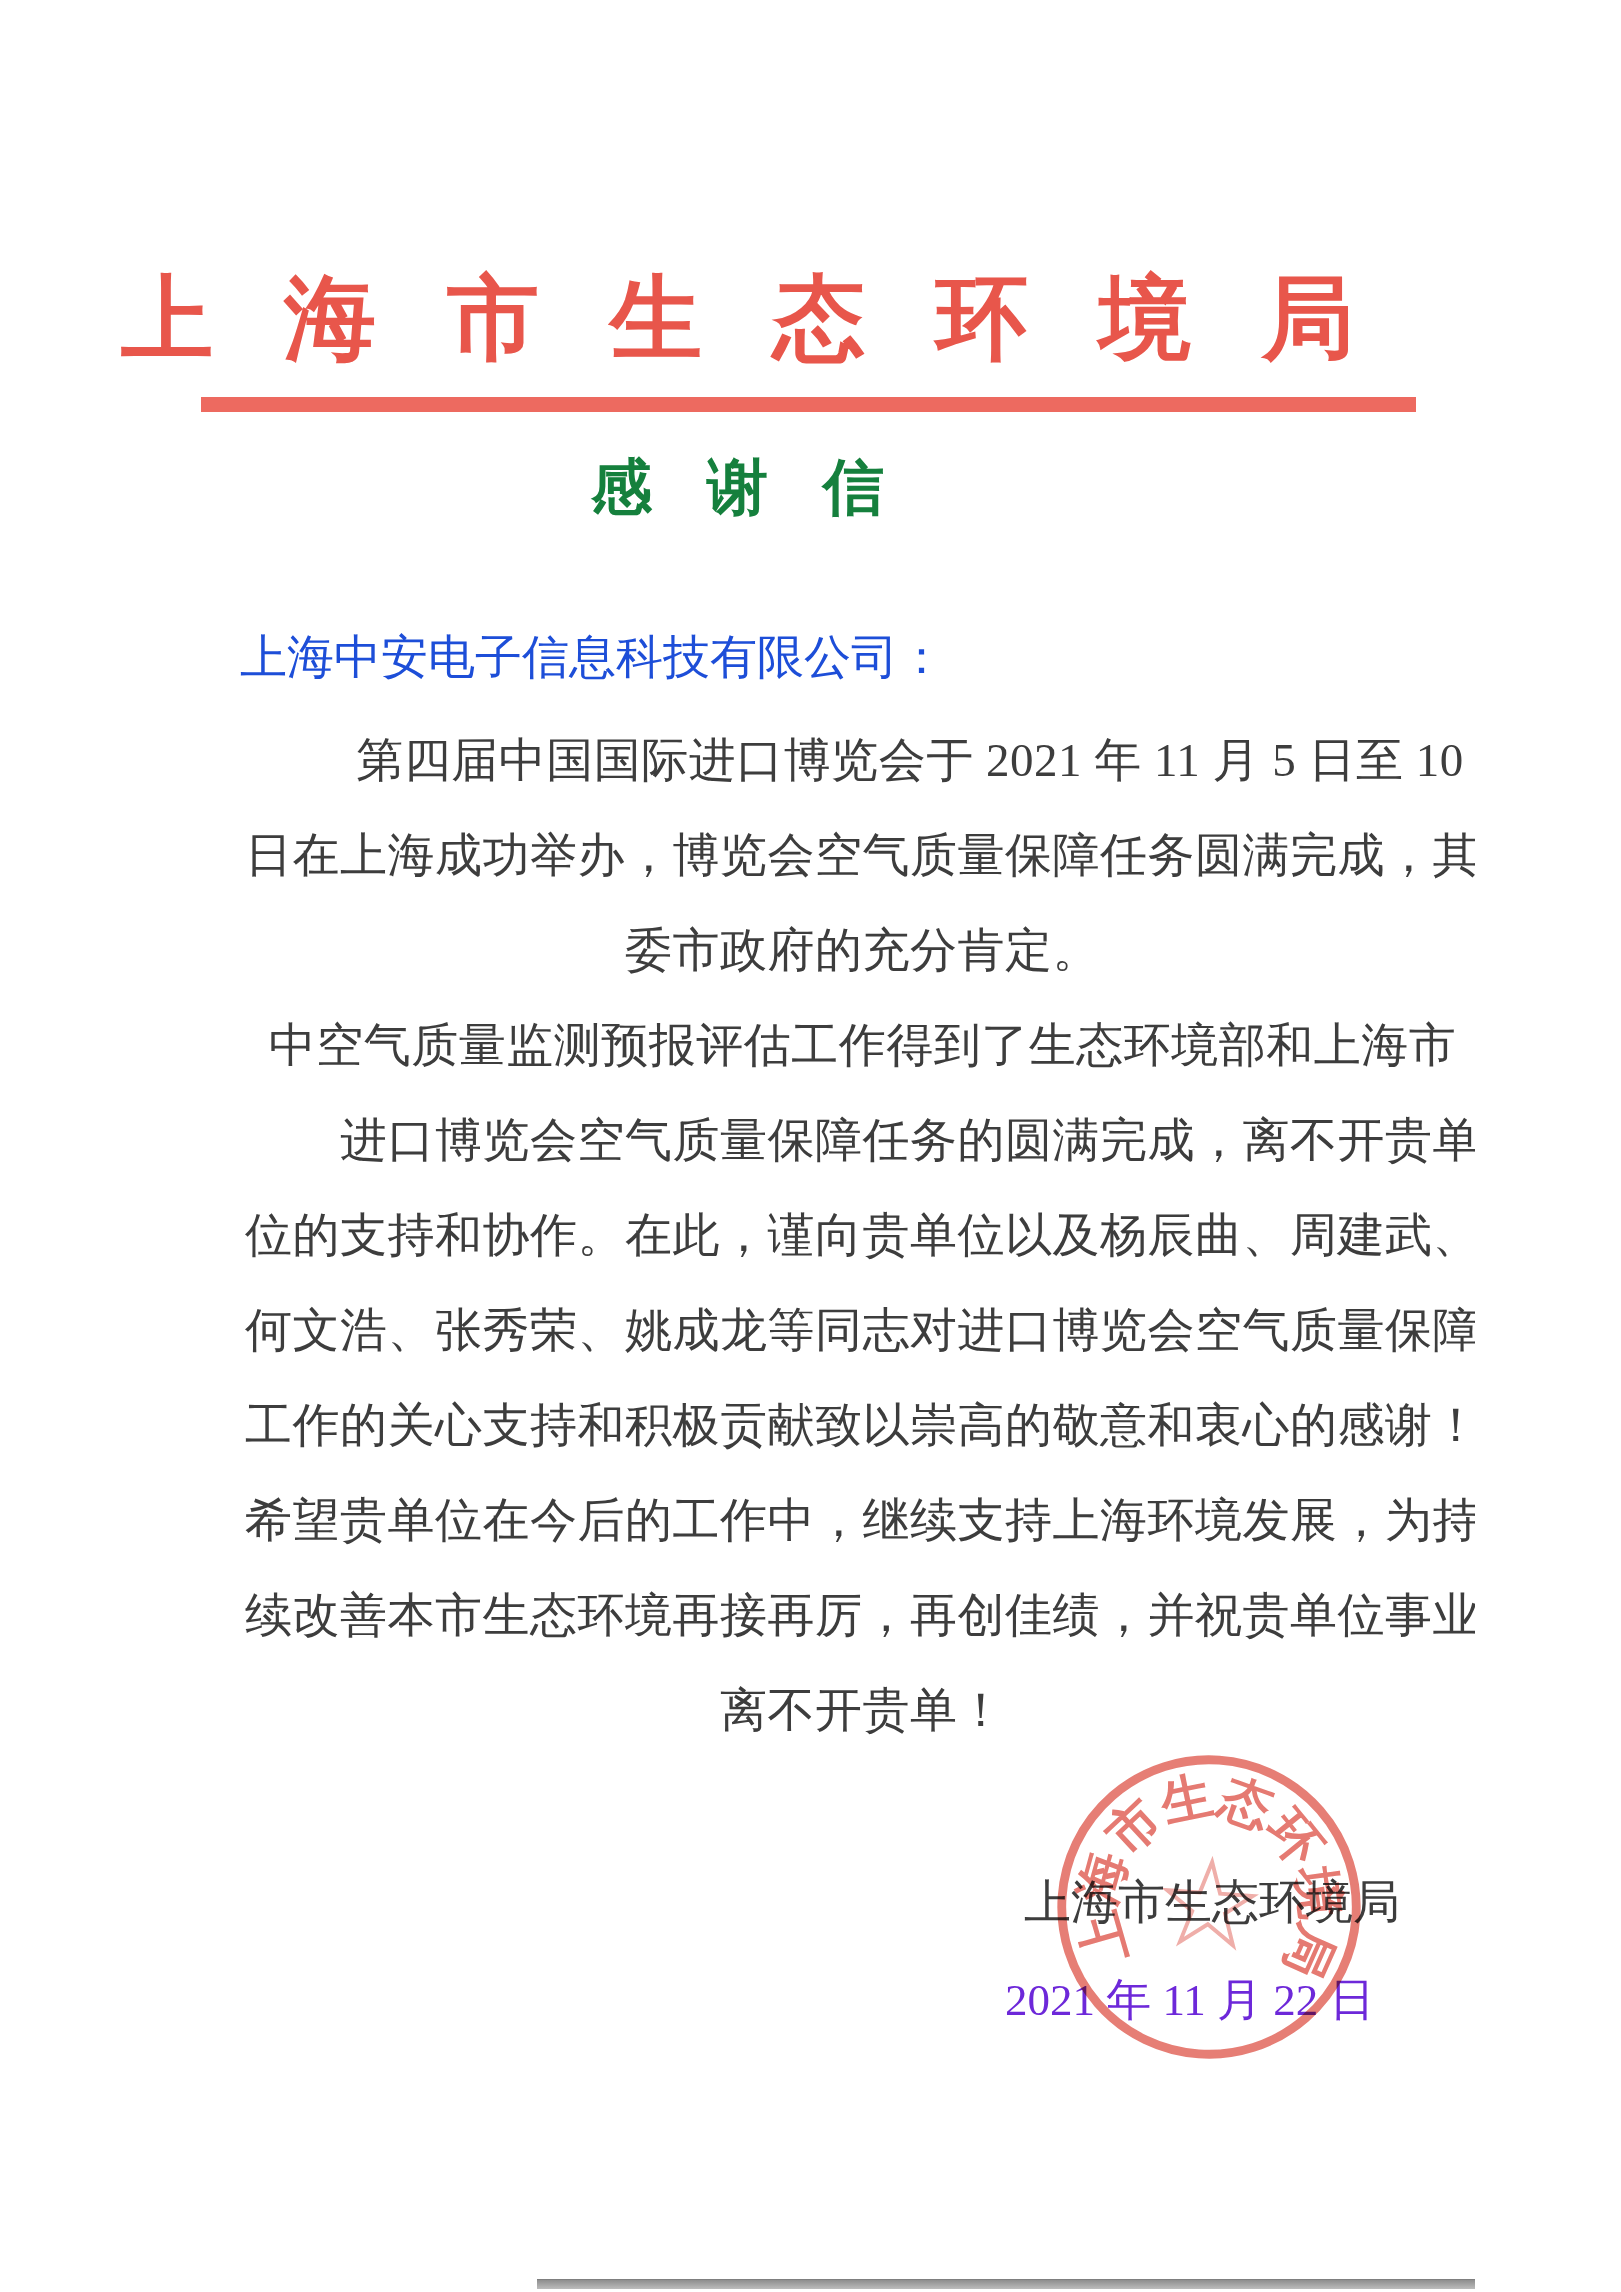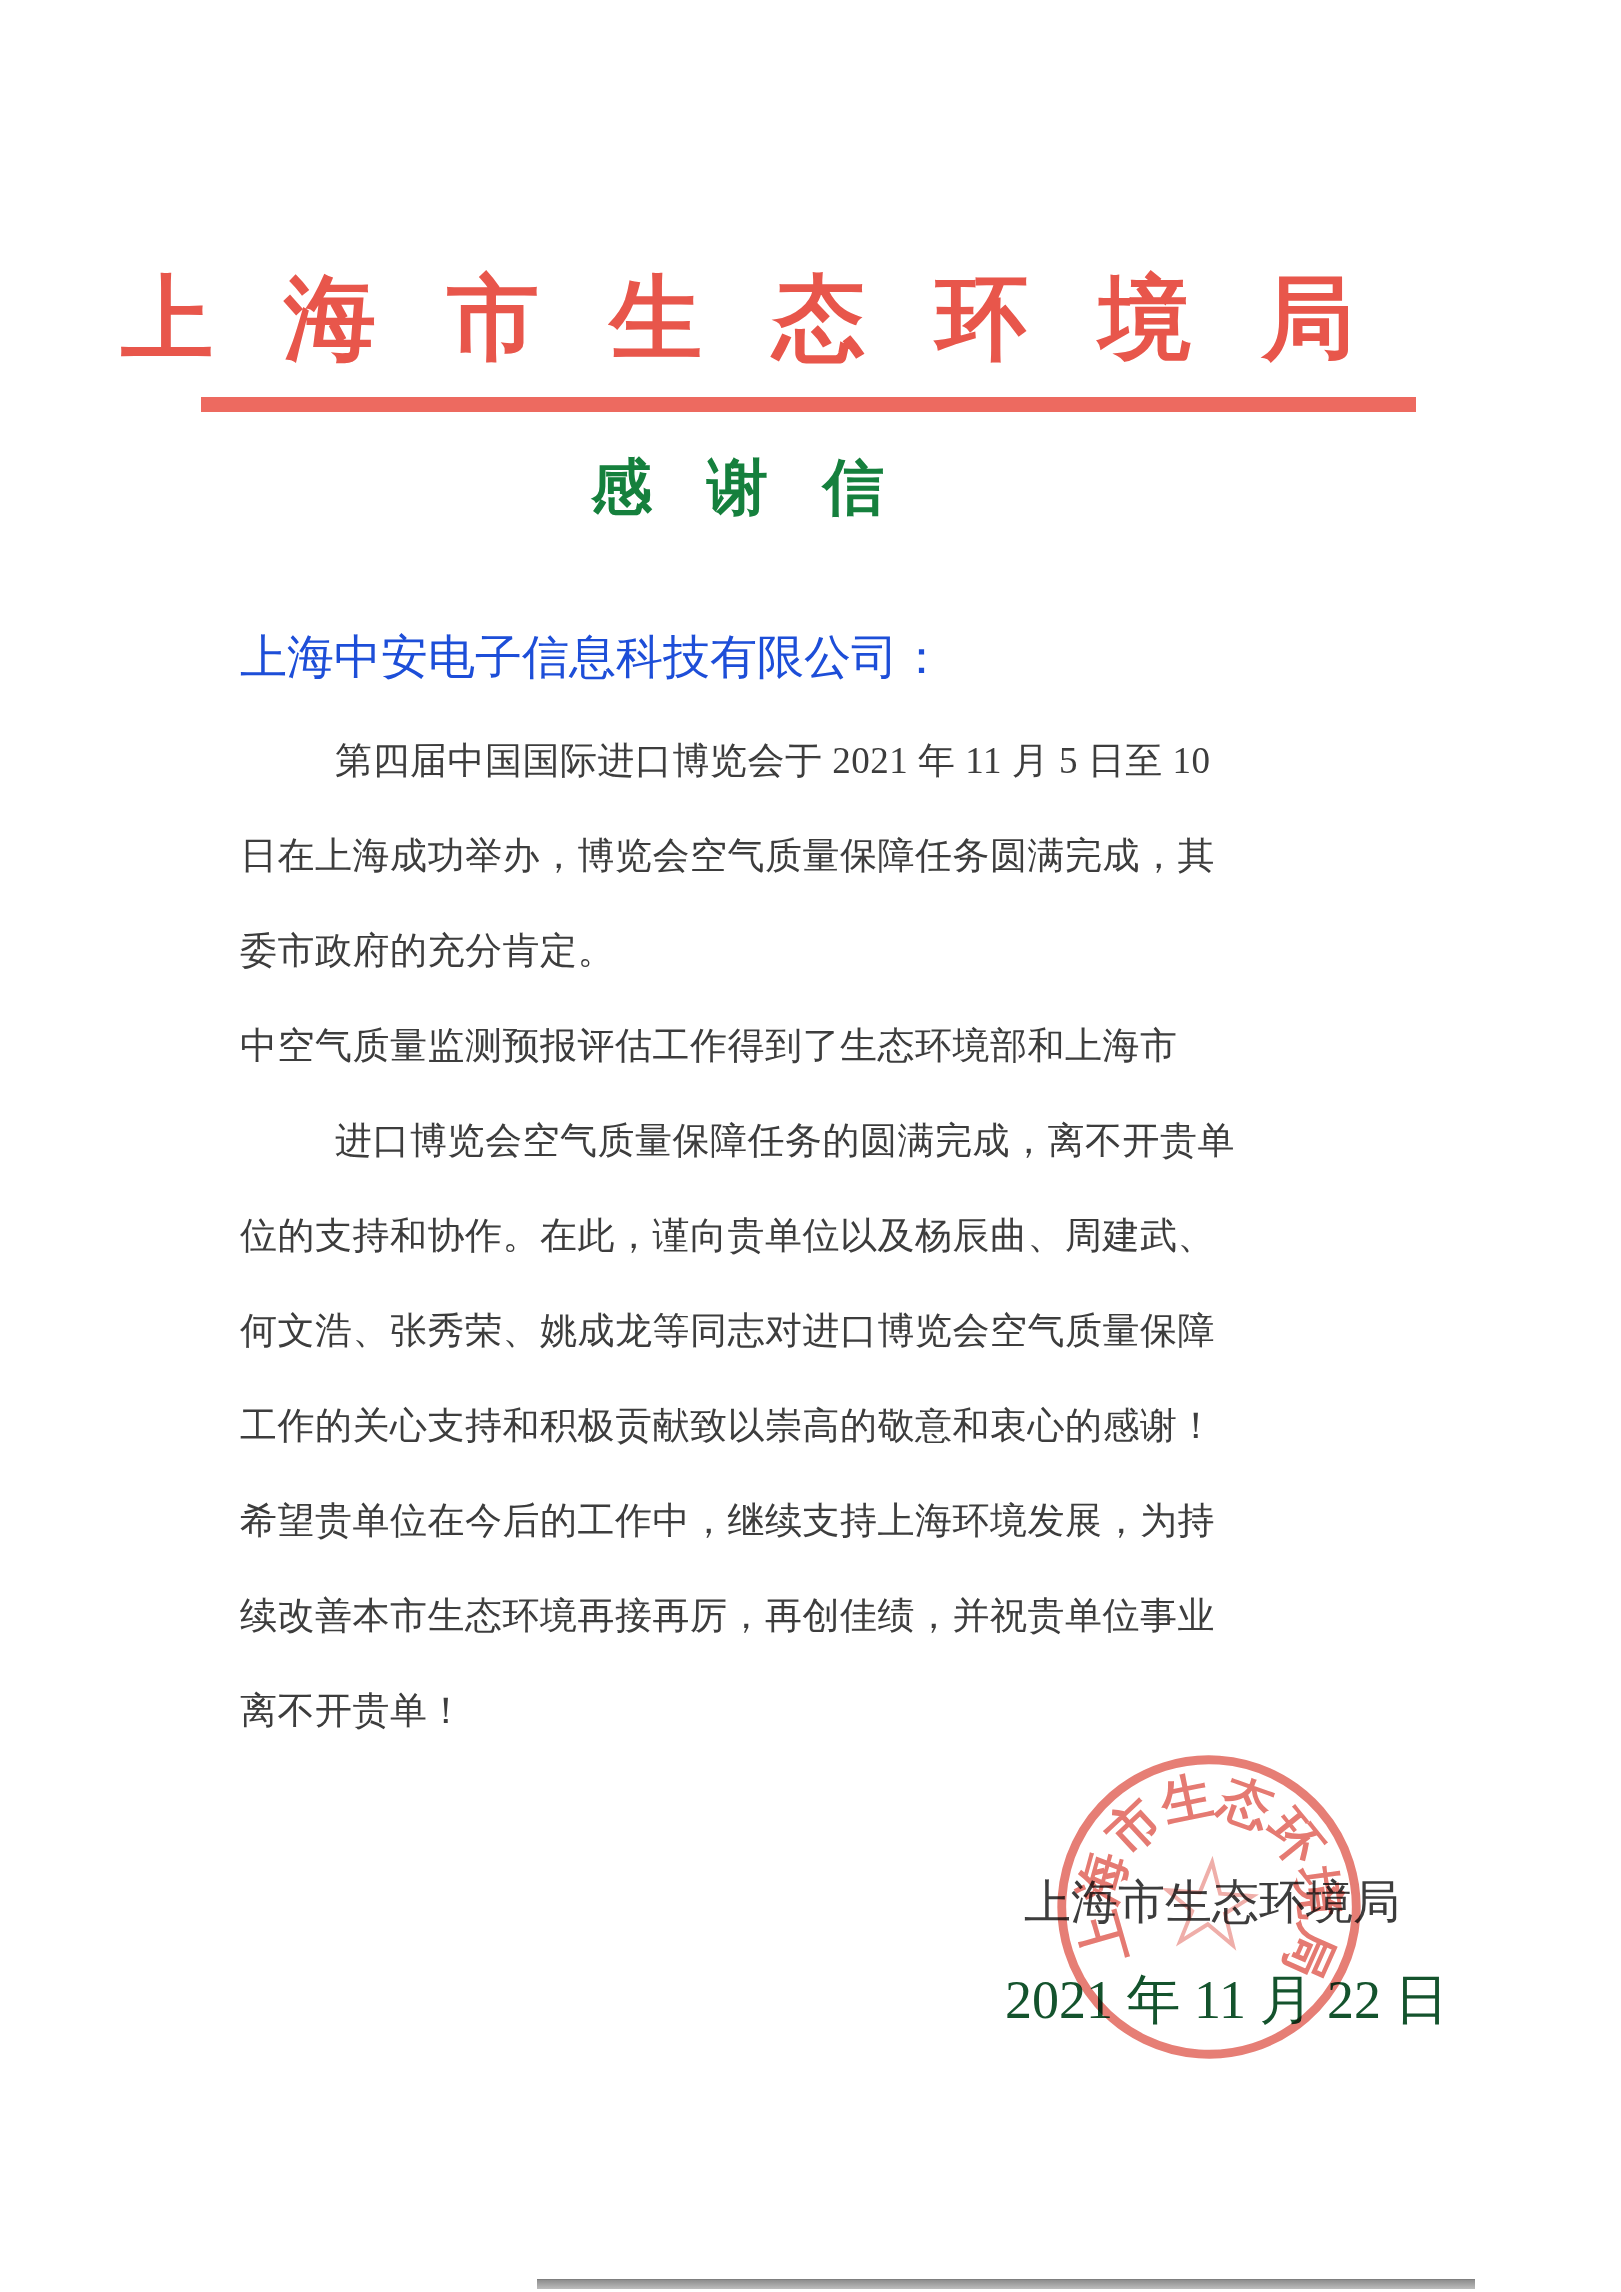--- a/index.html
+++ b/index.html
@@ -63,44 +63,45 @@
     white-space: nowrap;
   }
   .body-block {
     position: absolute;
     top: 713px;
     left: 240px;
     width: 1245px;
     color: #3d3d3d;
   }
   .body-line {
-    font-size: 37px;
+    font-size: 47px;
     line-height: 95px;
     height: 95px;
     white-space: nowrap;
     letter-spacing: 0.5px;
+    text-align: center;
   }
   .body-line.indent { text-indent: 95px; }
   
   .closing-org {
     position: absolute;
     top: 1855px;
     left: 1024px;
     font-size: 47px;
     line-height: 95px;
     color: #3d3d3d;
     white-space: nowrap;
   }
   .closing-date {
     position: absolute;
     top: 1953px;
     left: 1005px;
-    font-size: 54px;
+    font-size: 45px;
     line-height: 95px;
-    color: #14532d;
+    color: #6d28d9;
     white-space: nowrap;
   }
   
   .seal {
     position: absolute;
     top: 1747px;
     left: 1049px;
     width: 320px;
     height: 320px;
     opacity: 0.85;

